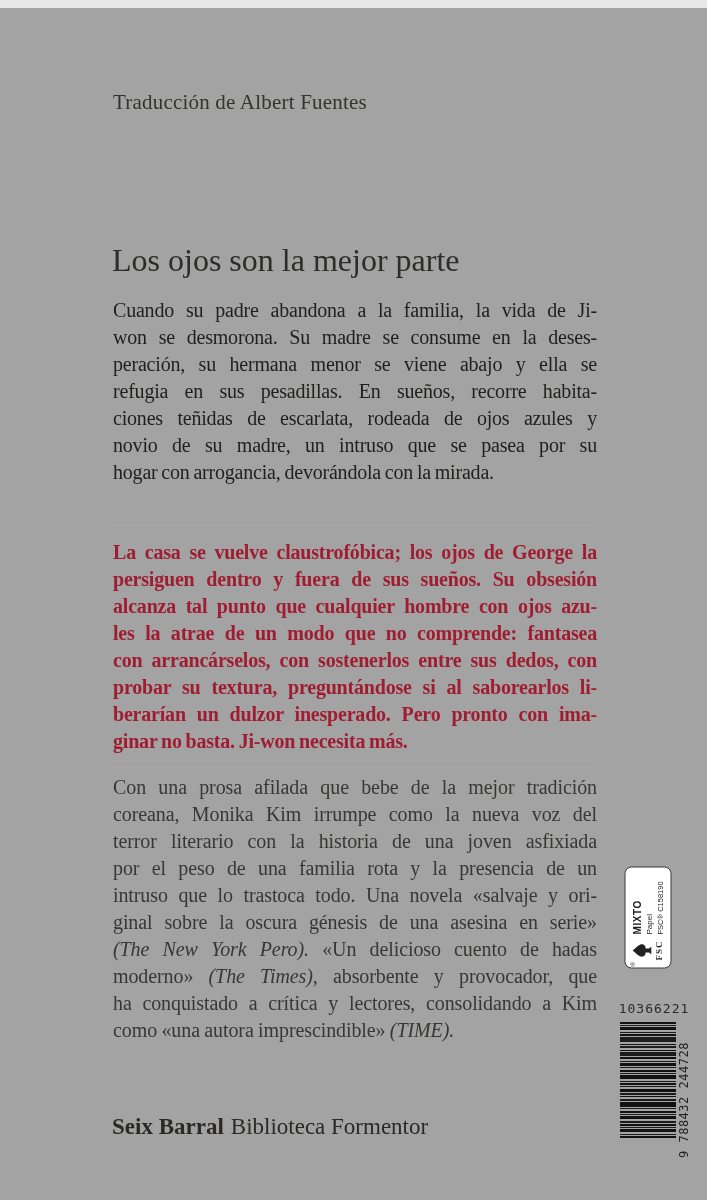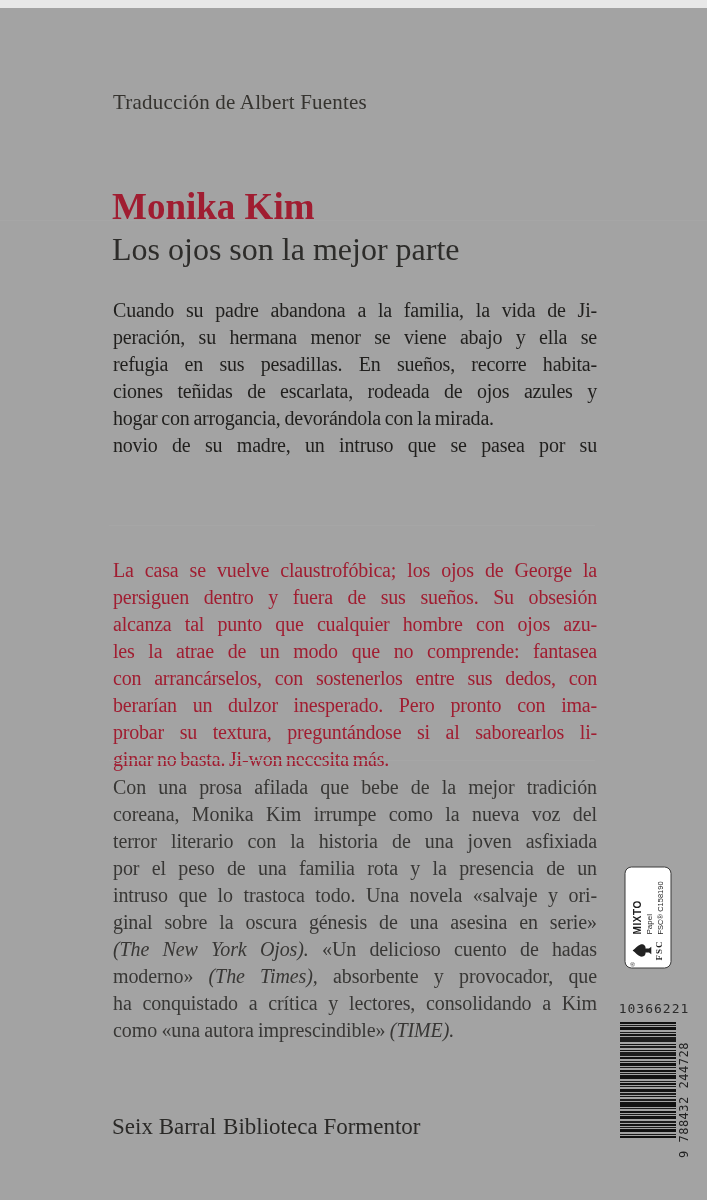--- a/index.html
+++ b/index.html
@@ -17,33 +17,33 @@
   .rule { position:absolute; height:1px; background:#a6a6a6; }
   .rule-top { left:0; top:212px; width:707px; }
   .rule-r1  { left:109px; top:517px; width:486px; }
   .rule-r2  { left:109px; top:752px; width:486px; }
 
   .author {
     position:absolute; left:112px; top:180px;
     font-size:37px; line-height:37px; font-weight:bold; color:#a01d31;
   }
   .title {
-    position:absolute; left:112px; top:223px;
+    position:absolute; left:112px; top:234px;
     font-size:32px; line-height:36px; color:#2d2c2a;
   }
 
   .para { position:absolute; left:113px; width:484px; }
   .para .line {
     height:27px; line-height:27px; font-size:20px;
     text-align:justify; text-align-last:justify;
     letter-spacing:-0.2px; word-spacing:-1px;
   }
   .para .line.last { text-align-last:left; }
   .p1 { top:289px; color:#201f1d; font-weight:normal; }
-  .p2 { top:549px; color:#a01d31; font-weight:normal; }
+  .p2 { top:531px; color:#a01d31; font-weight:bold; }
   .p3 { top:766px; color:#383735; font-weight:normal; }
   .p3 .line { letter-spacing:-0.1px; word-spacing:-0.5px; }
   .it { font-style:italic; }
 
   
   .fsc-wrap { position:absolute; left:624px; top:858px; width:47px; height:102px; }
   .fsc-inner {
     position:absolute; width:102px; height:47px; left:-27.5px; top:27.5px;
     transform:rotate(-90deg);
     border:1.5px solid #3a3a3a; border-radius:7px; box-sizing:border-box;
@@ -69,68 +69,68 @@
   .bars .bar { width:100%; }
   .isbn-wrap { position:absolute; left:56px; top:0; width:16px; height:136px; }
   .isbn {
     position:absolute; width:136px; height:16px; left:-60px; top:60px;
     transform:rotate(-90deg);
     font-family:"DejaVu Sans Mono","Liberation Mono",monospace;
     font-size:12px; line-height:16px; letter-spacing:0.5px; color:#222;
   }
 
   .footer { position:absolute; left:112px; top:1106px; font-size:23px; color:#2a2927; }
-  .footer .pub { font-weight:normal; }
+  .footer .pub { font-weight:bold; }
   .footer .coll { margin-left:7px; }
 </style>
 </head>
 <body>
 
 <div class="page">
 
   <div class="translator">Traducción de Albert Fuentes</div>
 
   <div class="rule rule-top"></div>
 
-  <div class="author">Monika Kim</div>
 
   <div class="title">Los ojos son la mejor parte</div>
 
   <div class="para p1">
       <div class="line"><span>Cuando su padre abandona a la familia, la vida de Ji-</span></div>
+      <div class="line"><span>won se desmorona. Su madre se consume en la deses-</span></div>
       <div class="line"><span>peración, su hermana menor se viene abajo y ella se</span></div>
       <div class="line"><span>refugia en sus pesadillas. En sueños, recorre habita-</span></div>
       <div class="line"><span>ciones teñidas de escarlata, rodeada de ojos azules y</span></div>
+      <div class="line"><span>novio de su madre, un intruso que se pasea por su</span></div>
       <div class="line last"><span>hogar con arrogancia, devorándola con la mirada.</span></div>
-      <div class="line"><span>novio de su madre, un intruso que se pasea por su</span></div>
     </div>
 
   <div class="rule rule-r1"></div>
 
   <div class="para p2">
       <div class="line"><span>La casa se vuelve claustrofóbica; los ojos de George la</span></div>
       <div class="line"><span>persiguen dentro y fuera de sus sueños. Su obsesión</span></div>
       <div class="line"><span>alcanza tal punto que cualquier hombre con ojos azu-</span></div>
       <div class="line"><span>les la atrae de un modo que no comprende: fantasea</span></div>
       <div class="line"><span>con arrancárselos, con sostenerlos entre sus dedos, con</span></div>
+      <div class="line"><span>probar su textura, preguntándose si al saborearlos li-</span></div>
       <div class="line"><span>berarían un dulzor inesperado. Pero pronto con ima-</span></div>
-      <div class="line"><span>probar su textura, preguntándose si al saborearlos li-</span></div>
       <div class="line last"><span>ginar no basta. Ji-won necesita más.</span></div>
     </div>
 
   <div class="rule rule-r2"></div>
 
   <div class="para p3">
       <div class="line"><span>Con una prosa afilada que bebe de la mejor tradición</span></div>
       <div class="line"><span>coreana, Monika Kim irrumpe como la nueva voz del</span></div>
       <div class="line"><span>terror literario con la historia de una joven asfixiada</span></div>
       <div class="line"><span>por el peso de una familia rota y la presencia de un</span></div>
       <div class="line"><span>intruso que lo trastoca todo. Una novela «salvaje y ori-</span></div>
       <div class="line"><span>ginal sobre la oscura génesis de una asesina en serie»</span></div>
-      <div class="line"><span class="it">(The New York Ojos).</span><span> «Un delicioso cuento de hadas</span></div>
+      <div class="line"><span class="it">(The New York Pero).</span><span> «Un delicioso cuento de hadas</span></div>
       <div class="line"><span>moderno» </span><span class="it">(The Times),</span><span> absorbente y provocador, que</span></div>
       <div class="line"><span>ha conquistado a crítica y lectores, consolidando a Kim</span></div>
       <div class="line last"><span>como «una autora imprescindible» </span><span class="it">(TIME).</span></div>
     </div>
 
   <div class="fsc-wrap">
     <div class="fsc-inner">
       <div class="fsc-logo">
         <span class="fsc-reg-mark">®</span>
         <svg width="16" height="20" viewBox="0 0 16 20">

